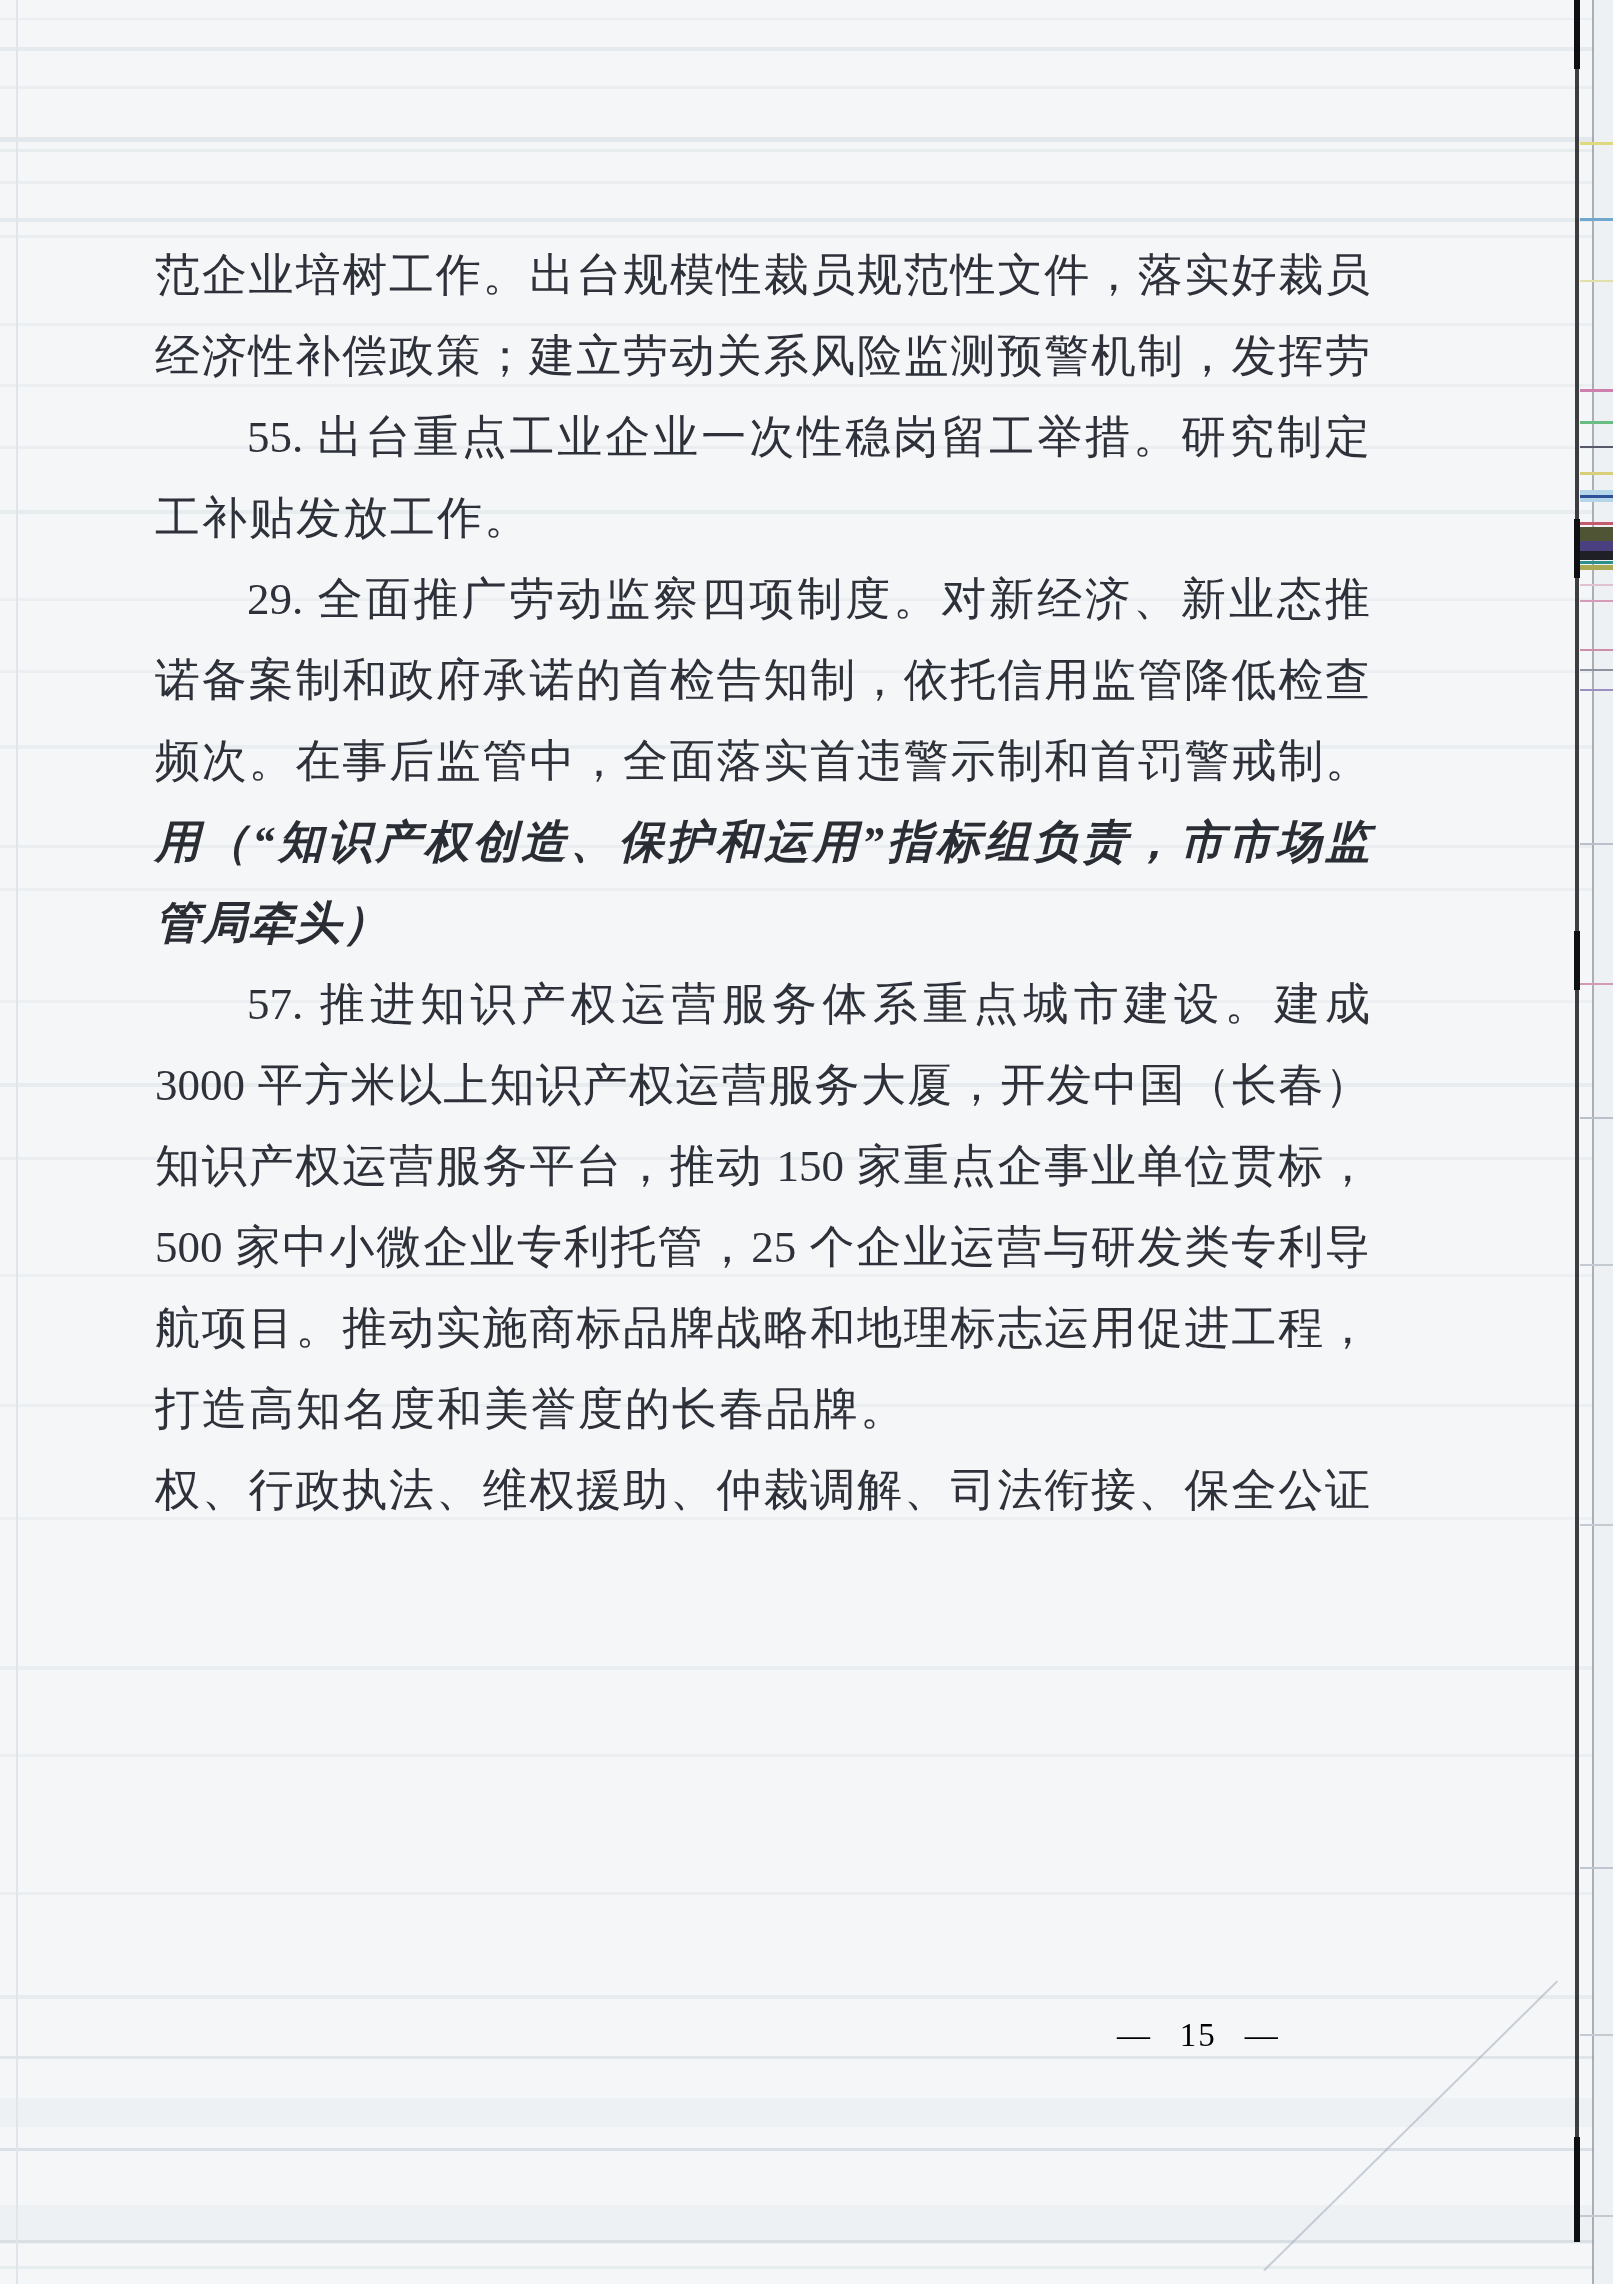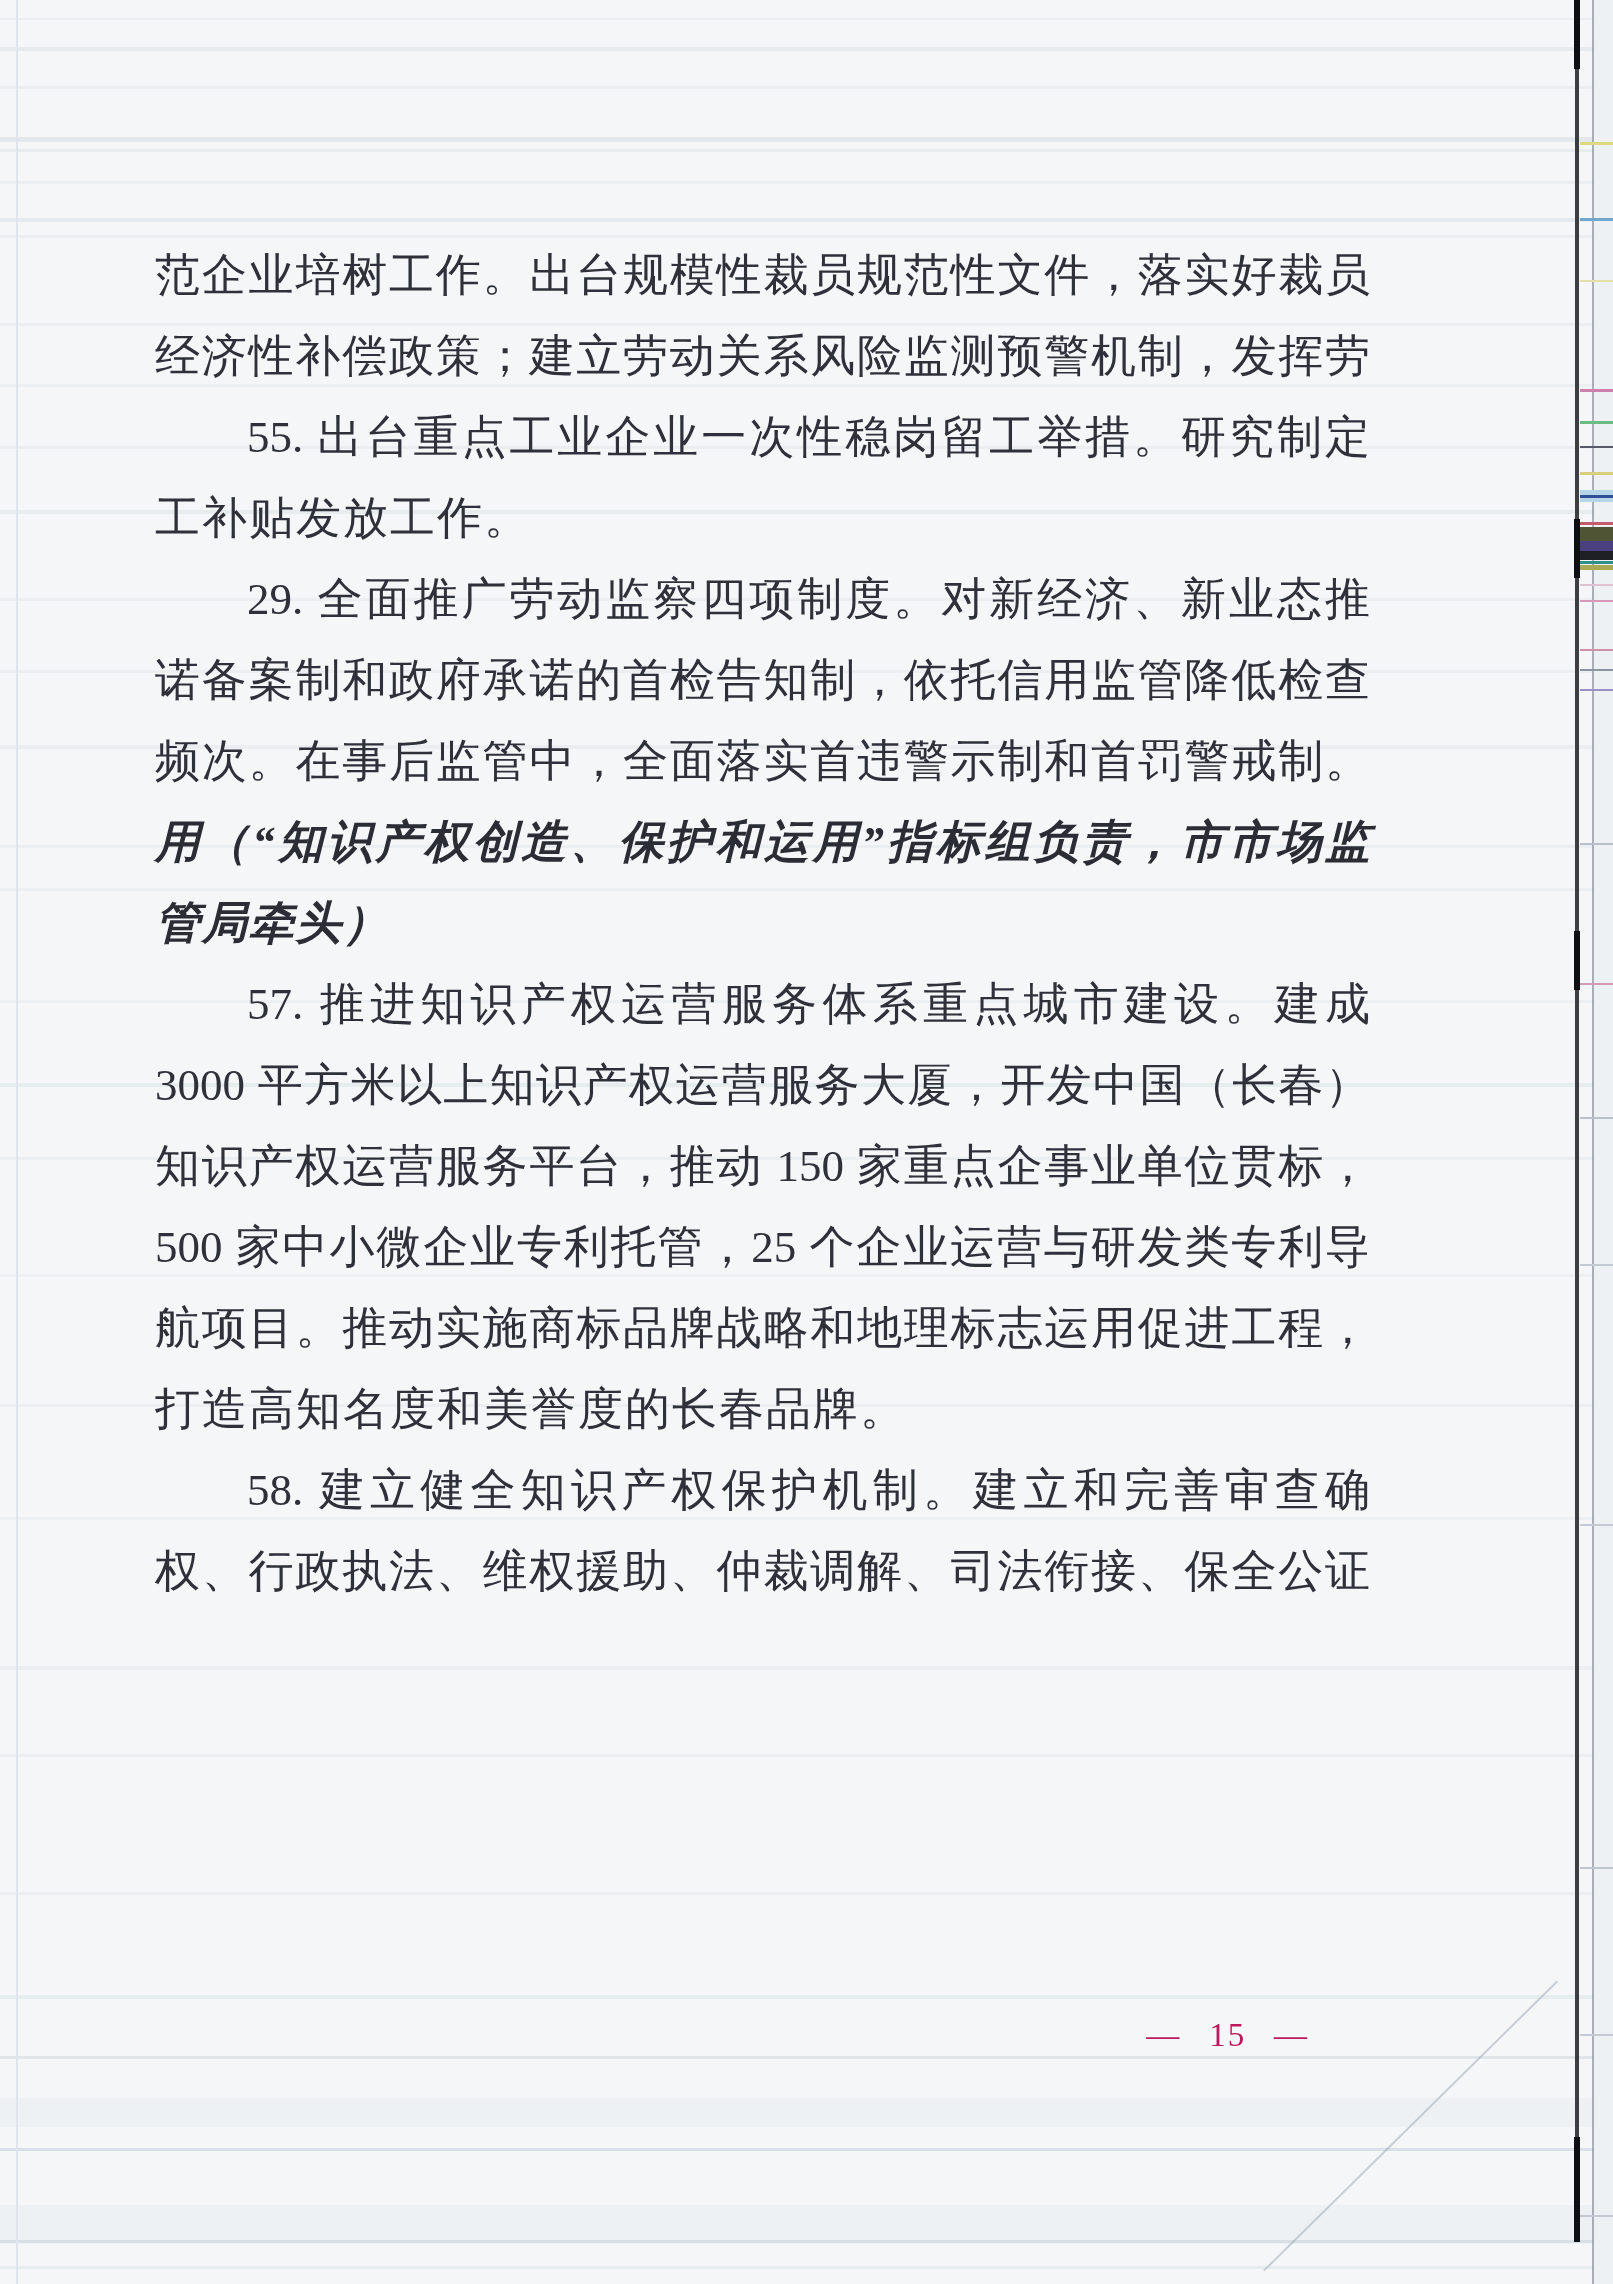--- a/index.html
+++ b/index.html
@@ -19,21 +19,21 @@
     font-size:45px;color:#2e3139;
     text-align:justify;text-align-last:justify;
     white-space:nowrap;
   }
   .line.short{text-align-last:left;letter-spacing:2px;}
   .line.indent{text-indent:92px;}
   .line.kai{font-style:italic;font-weight:600;color:#2a2d34;}
   
   .pagenum{
     position:absolute;left:1117px;top:2017px;width:192px;
-    font-size:33px;color:#be185d;text-align:right;
+    font-size:33px;color:#000000;text-align:left;
     word-spacing:17.6px;letter-spacing:2px;
   }
   
   .left-edge{position:absolute;left:15.7px;top:0;width:2px;height:100%;background:#dfe5ea;}
   .right-strip{position:absolute;left:1594px;top:0;width:19.6px;height:100%;background:#eef1f4;}
   .edge-main{position:absolute;left:1575px;top:0;width:3.9px;height:2242px;background:#1c1d22;opacity:.85;}
   .edge-seg{position:absolute;left:1574px;width:5.9px;background:#0e0f12;}
   .edge-thin{position:absolute;left:1592px;top:0;width:2px;height:100%;background:#969ca6;opacity:.8;}
   .streak{position:absolute;left:1580px;width:33px;pointer-events:none;}
   .crease{
@@ -94,21 +94,20 @@
       <div class="line">诺备案制和政府承诺的首检告知制，依托信用监管降低检查</div>
       <div class="line">频次。在事后监管中，全面落实首违警示制和首罚警戒制。</div>
       <div class="line kai">用（“知识产权创造、保护和运用”指标组负责，市市场监</div>
       <div class="line short kai">管局牵头）</div>
       <div class="line indent">57. 推进知识产权运营服务体系重点城市建设。建成</div>
       <div class="line">3000 平方米以上知识产权运营服务大厦，开发中国（长春）</div>
       <div class="line">知识产权运营服务平台，推动 150 家重点企事业单位贯标，</div>
       <div class="line">500 家中小微企业专利托管，25 个企业运营与研发类专利导</div>
       <div class="line">航项目。推动实施商标品牌战略和地理标志运用促进工程，</div>
       <div class="line short">打造高知名度和美誉度的长春品牌。</div>
-      <div class="line indent">58. 建立健全知识产权保护机制。建立和完善审查确</div>
       <div class="line">权、行政执法、维权援助、仲裁调解、司法衔接、保全公证</div>
     </div>
 
   <div class="pagenum">— 15 —</div>
 
   <div class="right-strip"></div>
   <div class="edge-main"></div>
   <div id="edge-segments">
       <div class="edge-seg" style="top: 0px; height: 69px;"></div>
       <div class="edge-seg" style="top: 519px; height: 59px;"></div>

